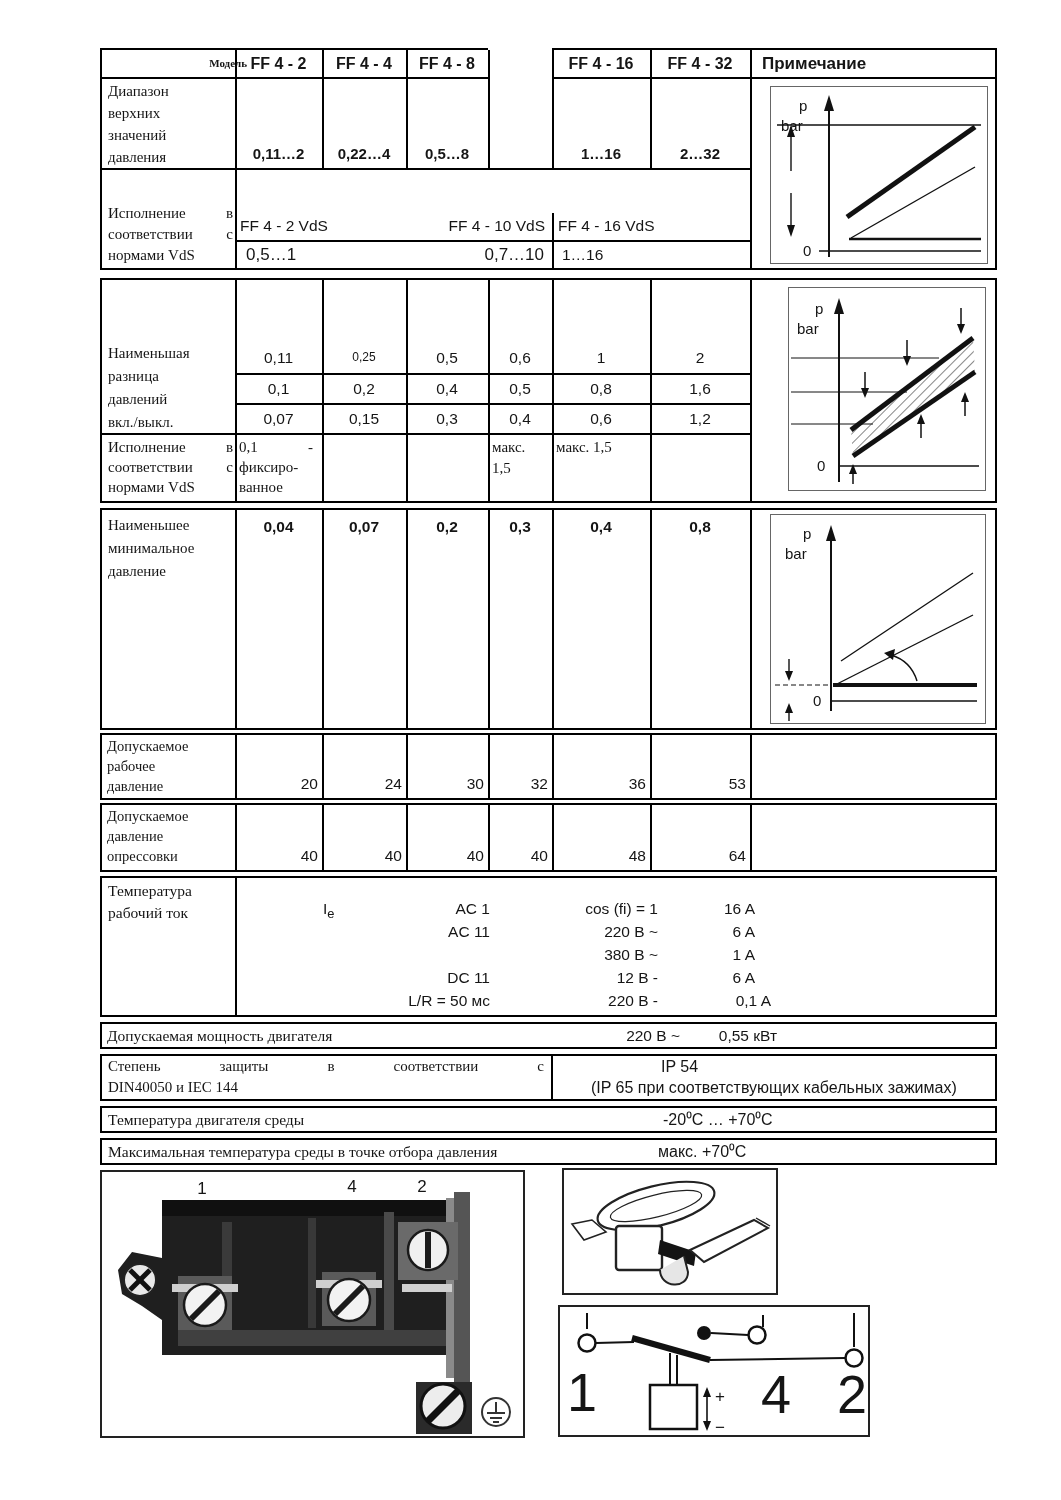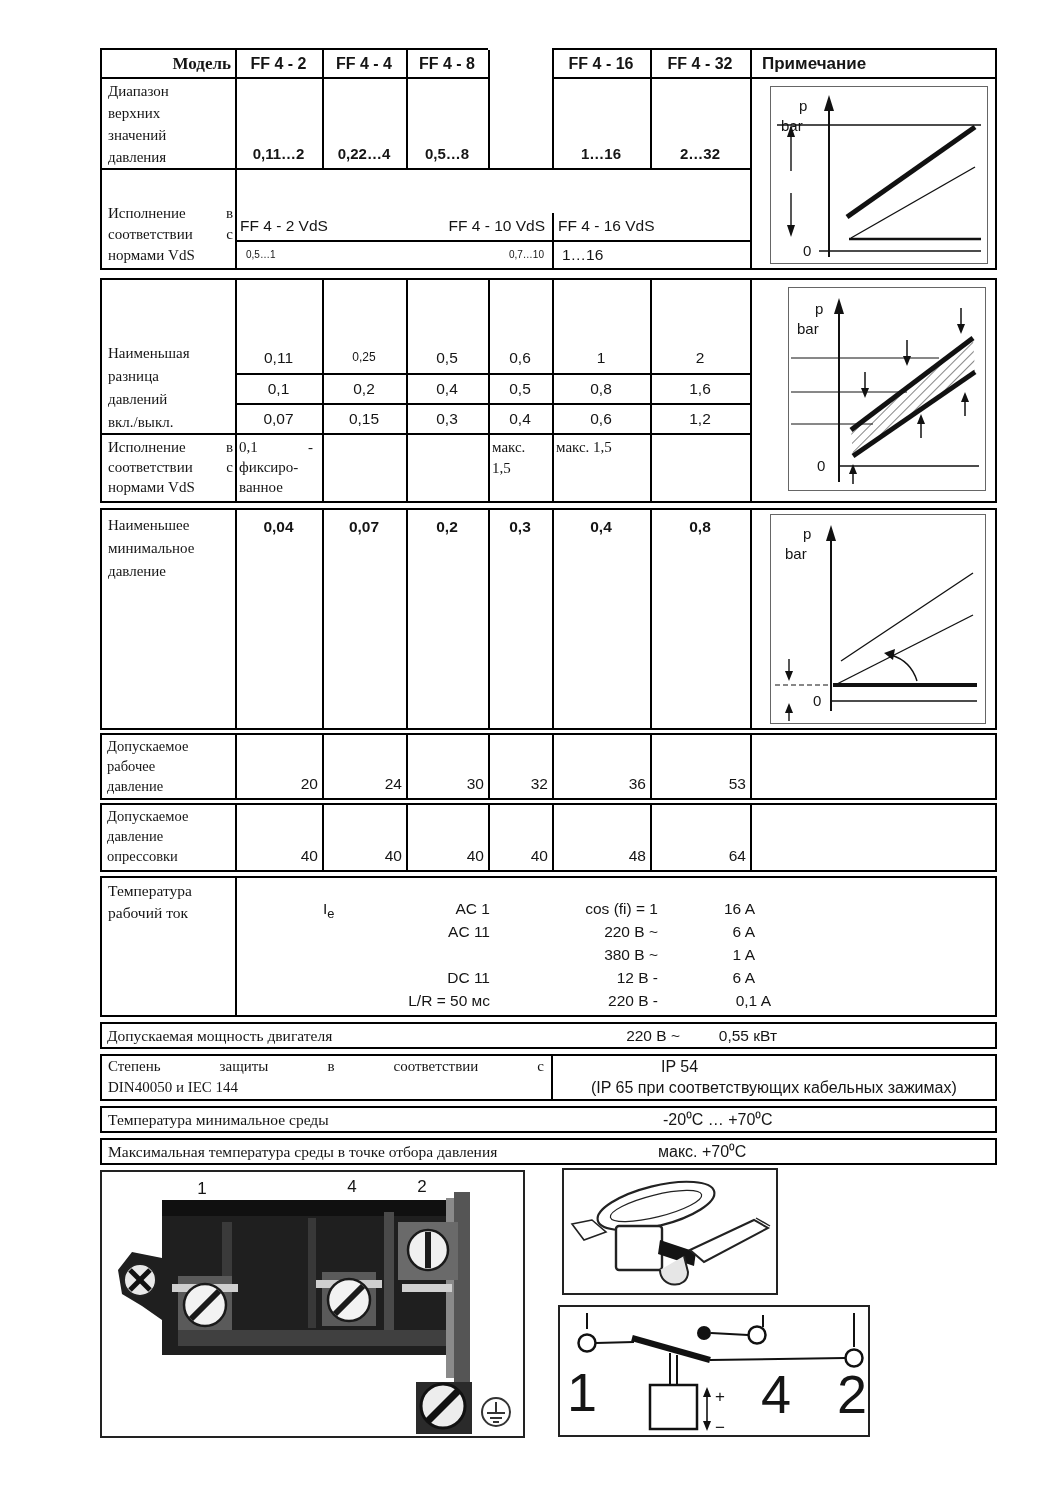--- a/index.html
+++ b/index.html
@@ -41,21 +41,21 @@
     <div class="vl" style="left:548px;top:0;height:118px;"></div>
     <div class="vl" style="left:648px;top:0;height:218px;"></div>
     <div class="vl" style="left:450px;top:163px;height:55px;"></div>
     <div class="hl" style="left:0;top:27px;width:386px;"></div>
     <div class="hl" style="left:450px;top:27px;width:443px;"></div>
     <div class="hl" style="left:0;top:118px;width:648px;"></div>
     <div class="hl" style="left:133px;top:190px;width:515px;"></div>
 
     <div style="position:absolute;left:386px;top:-2px;width:64px;height:2px;background:#fff;"></div>
 
-    <div class="cell ser b rt" style="left:0;top:0;width:129px;height:27px;line-height:27px;font-size:17px;">Модель</div>
+    <div class="cell ser b rt" style="left:16px;top:0;width:129px;height:27px;line-height:27px;font-size:11px;">Модель</div>
     <div class="cell san b ctr" style="left:133px;top:0;width:87px;height:27px;line-height:27px;font-size:16px;">FF 4 - 2</div>
     <div class="cell san b ctr" style="left:220px;top:0;width:84px;height:27px;line-height:27px;font-size:16px;">FF 4 - 4</div>
     <div class="cell san b ctr" style="left:304px;top:0;width:82px;height:27px;line-height:27px;font-size:16px;">FF 4 - 8</div>
     <div class="cell san b ctr" style="left:386px;top:0;width:64px;height:27px;line-height:27px;font-size:16px;"></div>
     <div class="cell san b ctr" style="left:450px;top:0;width:98px;height:27px;line-height:27px;font-size:16px;">FF 4 - 16</div>
     <div class="cell san b ctr" style="left:548px;top:0;width:100px;height:27px;line-height:27px;font-size:16px;">FF 4 - 32</div>
     <div class="cell ser pre" style="left:6px;top:30px;width:125px;height:92px;">Диапазон
 верхних
 значений
 давления</div>
@@ -71,21 +71,21 @@
     <div class="cell ser" style="left:6px;top:153px;width:125px;height:64px;">
       <div class="jl" style="line-height:21px;">Исполнение в</div>
       <div class="jl" style="line-height:21px;">соответствии с</div>
       <div style="line-height:21px;">нормами VdS</div>
     </div>
     <div class="cell san flexsb" style="left:135px;top:163px;width:313px;height:25px;line-height:25px;padding:0 5px 0 3px;font-size:15.5px;">
       <span>FF 4 - 2 VdS</span>
       <span>FF 4 - 10 VdS</span>
     </div>
     <div class="cell san" style="left:456px;top:163px;width:190px;height:25px;line-height:25px;font-size:15.5px;">FF 4 - 16 VdS</div>
-    <div class="cell san flexsb" style="left:135px;top:192px;width:313px;height:26px;line-height:26px;padding:0 6px 0 9px;font-size:10px;gap:44px;">
+    <div class="cell san flexsb" style="left:135px;top:192px;width:313px;height:26px;line-height:26px;padding:0 6px 0 9px;font-size:17px;gap:44px;">
       <span>0,5…1</span>
       <span>0,7…10</span>
     </div>
     <div class="cell san" style="left:460px;top:192px;width:186px;height:26px;line-height:26px;font-size:15.5px;">1…16</div>
 
     <div class="chartbox" style="left:668px;top:36px;width:218px;height:178px;">
       <svg width="216" height="176" viewBox="0 0 216 176">
         <text x="28" y="24" font-size="15">p</text>
         <text x="10" y="44" font-size="15">bar</text>
         <line x1="58" y1="170" x2="58" y2="18" stroke="#111" stroke-width="2"></line>
@@ -316,21 +316,21 @@
       <div class="jl" style="line-height:21px;">Степень защиты в соответствии с</div>
       <div style="line-height:21px;">DIN40050 и IEC 144</div>
     </div>
     <div class="cell san" style="left:453px;top:0;width:438px;height:43px;font-size:16px;">
       <div style="line-height:21px;padding-left:106px;">IP 54</div>
       <div style="line-height:21px;padding-left:36px;">(IP 65 при соответствующих кабельных зажимах)</div>
     </div>
   </div>
 
   <div class="blk" style="left:100px;top:1106px;width:897px;height:27px;">
-    <div class="cell ser" style="left:6px;top:0;width:500px;height:23px;line-height:23px;font-size:15.5px;">Температура минимальное среды</div>
+    <div class="cell ser" style="left:6px;top:0;width:500px;height:23px;line-height:23px;font-size:15.5px;">Температура двигателя среды</div>
     <div class="cell san" style="left:561px;top:0;width:260px;height:23px;line-height:23px;font-size:16px;">-20⁰C … +70⁰C</div>
   </div>
 
   <div class="blk" style="left:100px;top:1138px;width:897px;height:27px;">
     <div class="cell ser" style="left:6px;top:0;width:530px;height:23px;line-height:23px;font-size:15.5px;">Максимальная температура среды в точке отбора давления</div>
     <div class="cell san" style="left:556px;top:0;width:230px;height:23px;line-height:23px;font-size:16px;">макс. +70⁰C</div>
   </div>
 
 
   <div class="imgbox" style="left:100px;top:1170px;width:425px;height:268px;">

